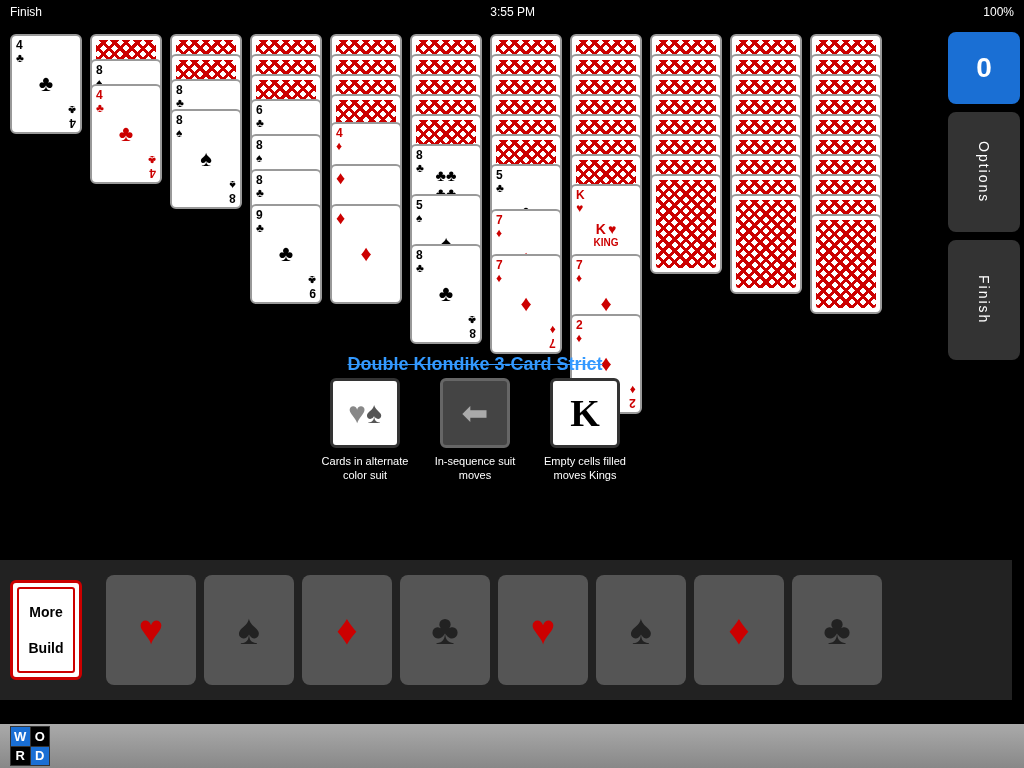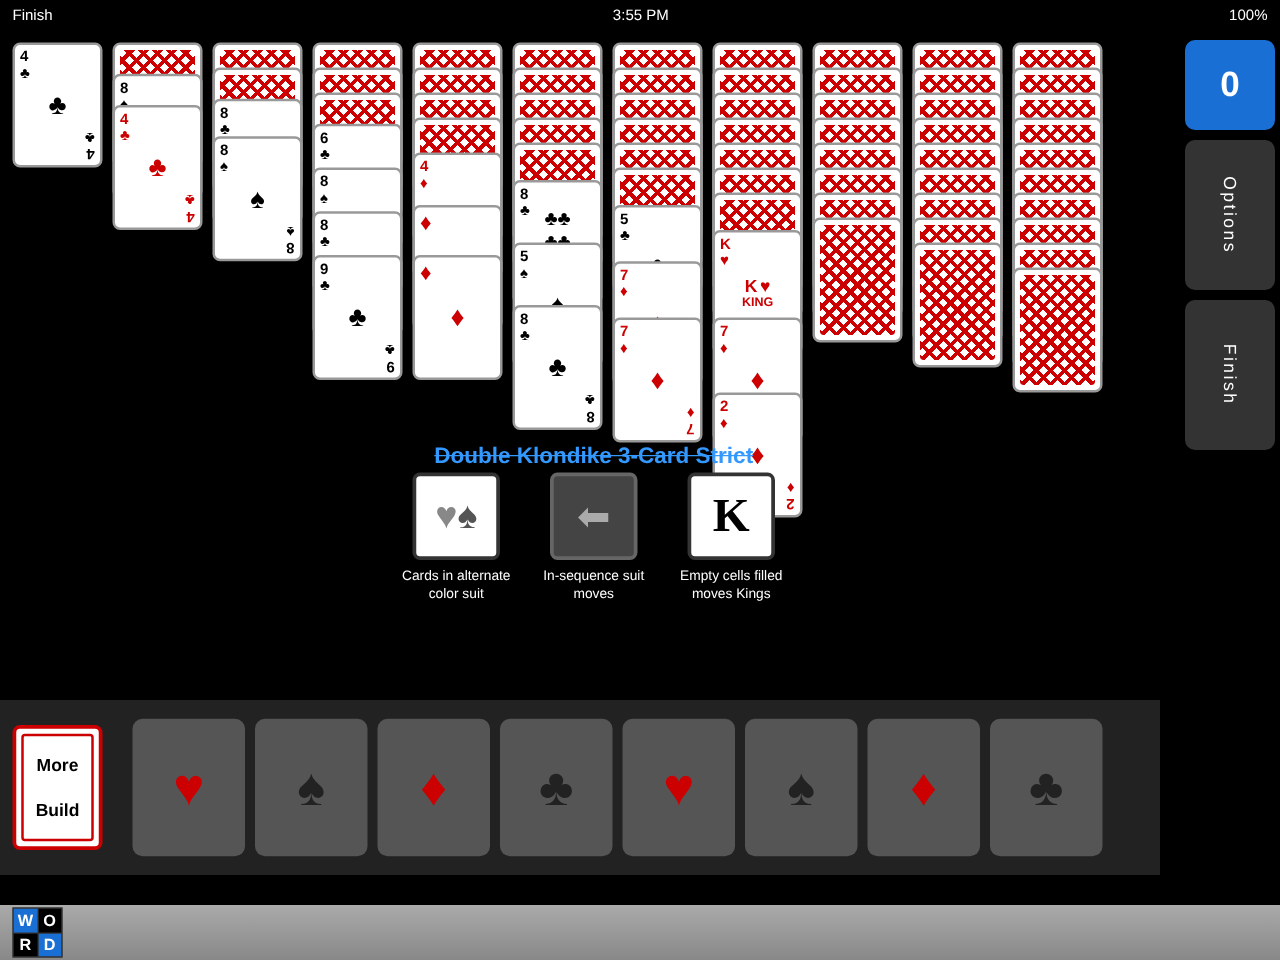--- a/index.html
+++ b/index.html
@@ -213,21 +213,21 @@
       font-size: 11px;
       text-align: center;
       line-height: 1.3;
     }
 
     
     #foundation-area {
       position: absolute;
       top: 560px;
       left: 0;
-      width: 928px;
+      width: 1012px;
       height: 140px;
       background: #222;
       display: flex;
       align-items: center;
       gap: 0;
       padding: 10px;
     }
 
     .more-cards-card {
       width: 72px;

